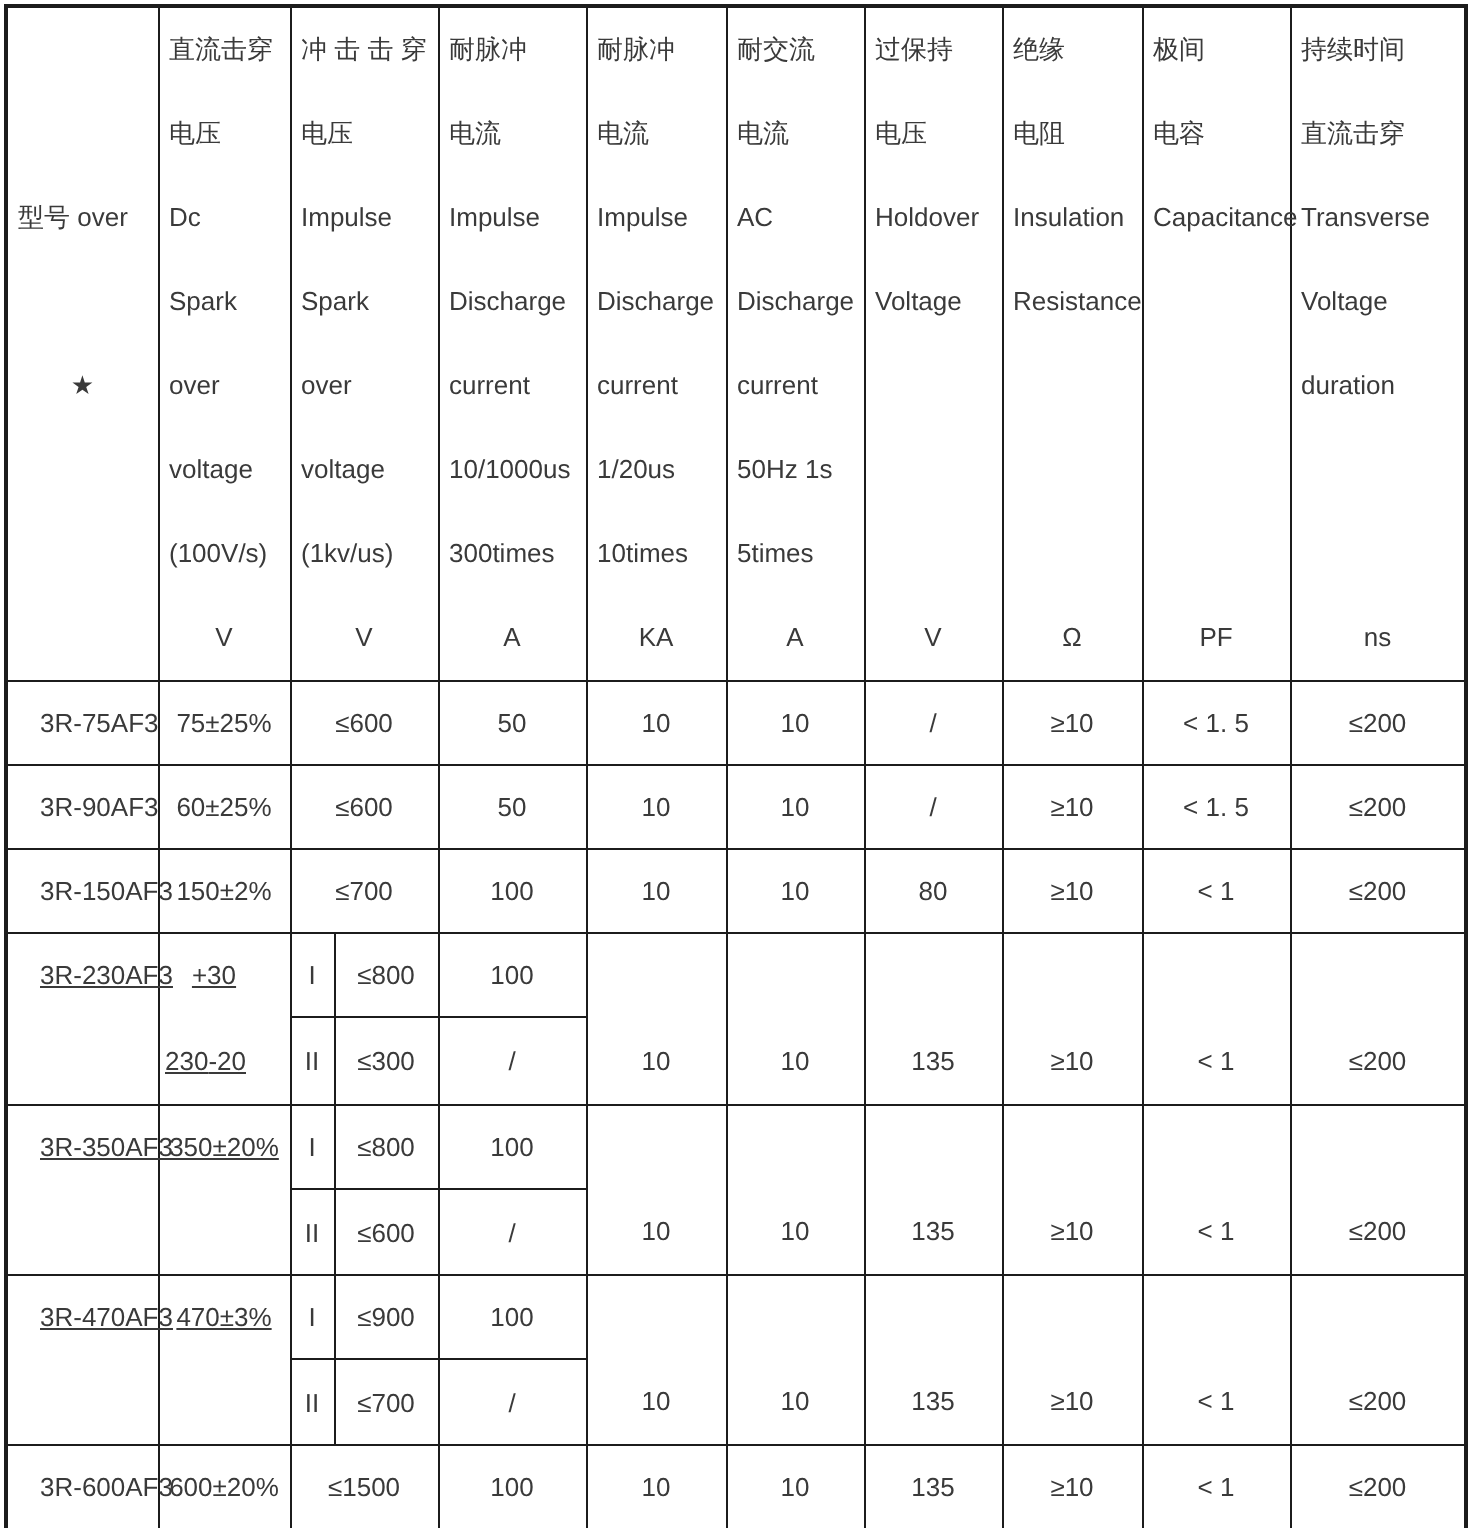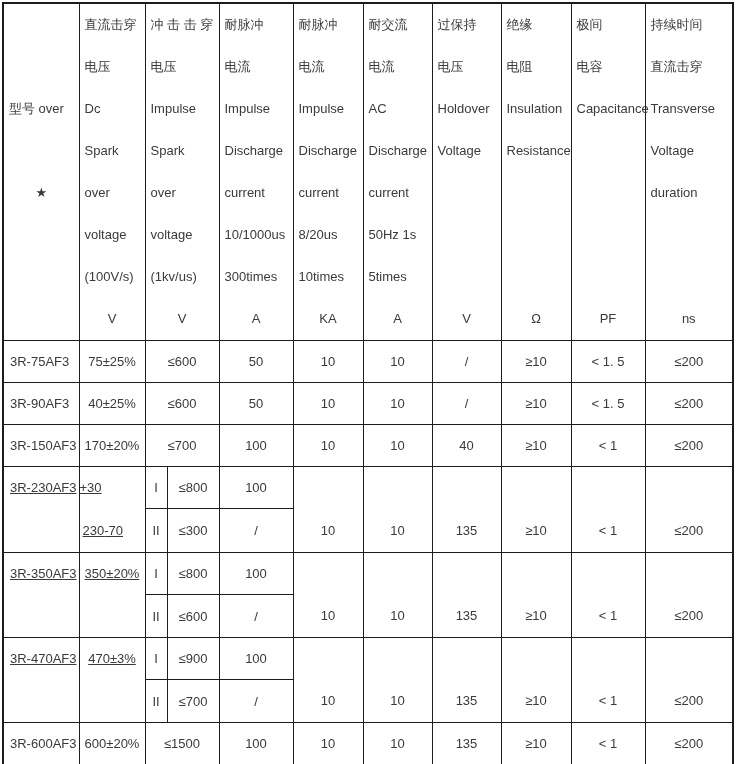--- a/index.html
+++ b/index.html
@@ -37,30 +37,30 @@
     overflow: visible;
   }
   .hline.unit, .hline.cstar {
     text-align: center;
     padding-left: 0;
   }
   
   tr.r-single { height: 42px; }
   tr.r-sub1 { height: 42px; }
   tr.r-sub2 { height: 43px; }
-  td.model { text-align: left; padding-left: 6px; }
+  td.model { text-align: left; padding-left: 16px; }
   td.vt { vertical-align: top; text-decoration: underline; }
   td.vb { vertical-align: bottom; }
   .tline { height: 42px; line-height: 42px; }
   .bline { height: 43px; line-height: 43px; }
   td.model.vt .tline { padding-left: 0; }
   .dc-plus {
     height: 42px;
     line-height: 42px;
-    text-align: left;
+    text-align: center;
     padding-right: 10px;
   }
   .dc-base {
     height: 43px;
     line-height: 43px;
     display: flex;
     justify-content: space-between;
     padding: 0 24px 0 3px;
   }
 </style>
@@ -123,21 +123,21 @@
       <div class="hline">10/1000us</div>
       <div class="hline">300times</div>
       <div class="hline unit">A</div>
     </td>
     <td class="hcell">
       <div class="hline">耐脉冲</div>
       <div class="hline">电流</div>
       <div class="hline">Impulse</div>
       <div class="hline">Discharge</div>
       <div class="hline">current</div>
-      <div class="hline">8/20us</div>
+      <div class="hline">1/20us</div>
       <div class="hline">10times</div>
       <div class="hline unit">KA</div>
     </td>
     <td class="hcell">
       <div class="hline">耐交流</div>
       <div class="hline">电流</div>
       <div class="hline">AC</div>
       <div class="hline">Discharge</div>
       <div class="hline">current</div>
       <div class="hline">50Hz 1s</div>
@@ -194,53 +194,53 @@
     <td>10</td>
     <td>10</td>
     <td>/</td>
     <td>≥10</td>
     <td>&lt; 1. 5</td>
     <td>≤200</td>
   </tr>
 
   <tr class="r-single">
     <td class="model">3R-90AF3</td>
-    <td>40±25%</td>
+    <td>60±25%</td>
     <td colspan="2">≤600</td>
     <td>50</td>
     <td>10</td>
     <td>10</td>
     <td>/</td>
     <td>≥10</td>
     <td>&lt; 1. 5</td>
     <td>≤200</td>
   </tr>
 
   <tr class="r-single">
     <td class="model">3R-150AF3</td>
-    <td>170±20%</td>
+    <td>150±2%</td>
     <td colspan="2">≤700</td>
     <td>100</td>
     <td>10</td>
     <td>10</td>
-    <td>40</td>
+    <td>80</td>
     <td>≥10</td>
     <td>&lt; 1</td>
     <td>≤200</td>
   </tr>
 
   <tr class="r-sub1">
     <td class="model vt" rowspan="2">
       <div class="tline">3R-230AF3</div>
     </td>
     <td class="vt" rowspan="2">
       <div class="dc-plus">+30</div>
       <div class="dc-base">
         <span>230</span>
-        <span>-70</span>
+        <span>-20</span>
       </div>
     </td>
     <td>I</td>
     <td>≤800</td>
     <td>100</td>
     <td class="vb" rowspan="2">
           <div class="bline">10</div>
         </td>
     <td class="vb" rowspan="2">
           <div class="bline">10</div>

